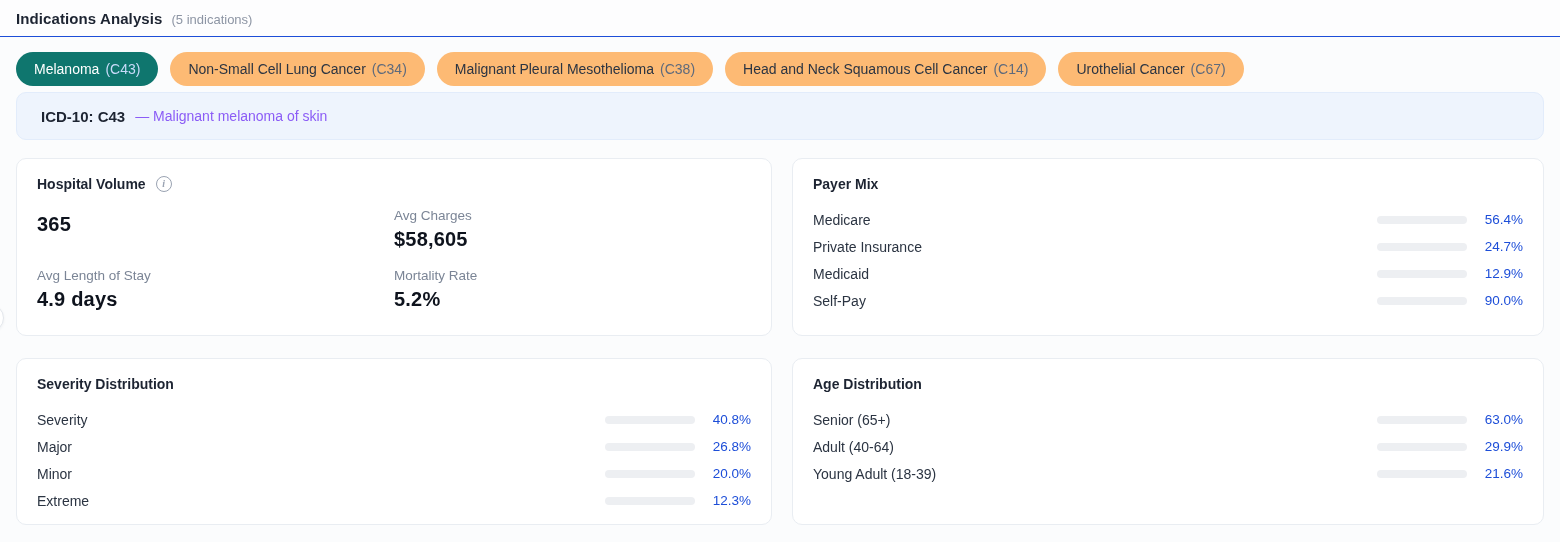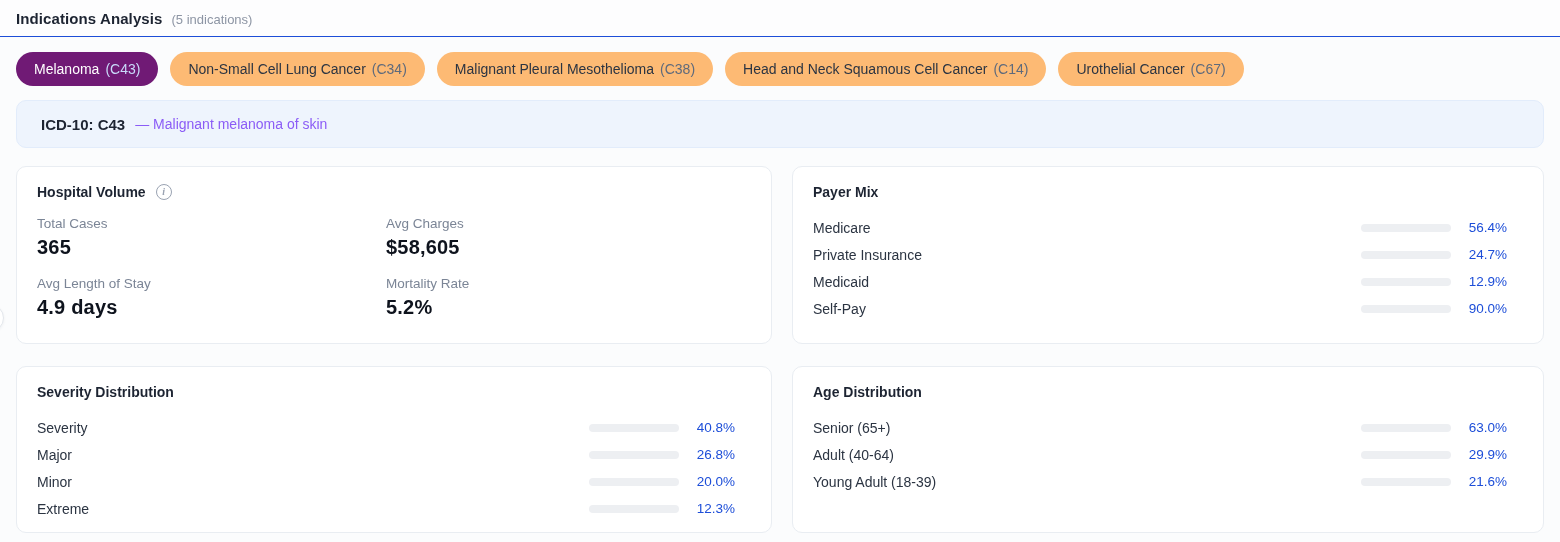--- a/index.html
+++ b/index.html
@@ -34,25 +34,25 @@
     gap: 6px;
     padding: 0 18px;
     font-size: 14px;
     color: #2b3442;
     cursor: pointer;
     white-space: nowrap;
     border: none;
     font-family: inherit;
   }
   .tab .tab-code { color: #5e6a7c; }
-  .tab.active { background: #701a75; color: #ffffff; }
+  .tab.active { background: #0f766e; color: #ffffff; }
   .tab.active .tab-code { color: #c9dbfa; }
 
   .icd-banner {
-    margin-top: 14px;
+    margin-top: 6px;
     height: 48px;
     background: #eef4fd;
     border: 1px solid #e2ecfb;
     border-radius: 10px;
     display: flex;
     align-items: center;
     gap: 10px;
     padding: 8px 24px;
   }
   .icd-code { font-size: 15px; font-weight: 700; color: #1d2432; }
@@ -62,21 +62,21 @@
     margin-top: 18px;
     display: grid;
     grid-template-columns: 756px 752px;
     column-gap: 20px;
     row-gap: 22px;
   }
   .card {
     background: #ffffff;
     border: 1px solid #e9edf2;
     border-radius: 10px;
-    padding: 17px 36px 16px 20px;
+    padding: 17px 20px 16px 20px;
   }
   .card.h-tall { height: 178px; }
   .card.h-short { height: 167px; }
   .card-title-row { display: flex; align-items: center; gap: 10px; }
   .card-title { font-size: 14px; font-weight: 700; color: #1d2432; }
 
   .info-icon {
     width: 16px; height: 16px;
     border: 1.4px solid #9aa3b2;
     border-radius: 50%;
@@ -169,21 +169,20 @@
 
   <div class="cards">
 
     <div class="card h-tall">
       <div class="card-title-row">
         <span class="card-title">Hospital Volume</span>
         <span class="info-icon">i</span>
       </div>
       <div class="metrics">
         <div class="metric">
-          <div class="metric-label">Total Cases</div>
           <div class="metric-value">365</div>
         </div>
         <div class="metric">
           <div class="metric-label">Avg Charges</div>
           <div class="metric-value">$58,605</div>
         </div>
         <div class="metric">
           <div class="metric-label">Avg Length of Stay</div>
           <div class="metric-value">4.9 days</div>
         </div>

